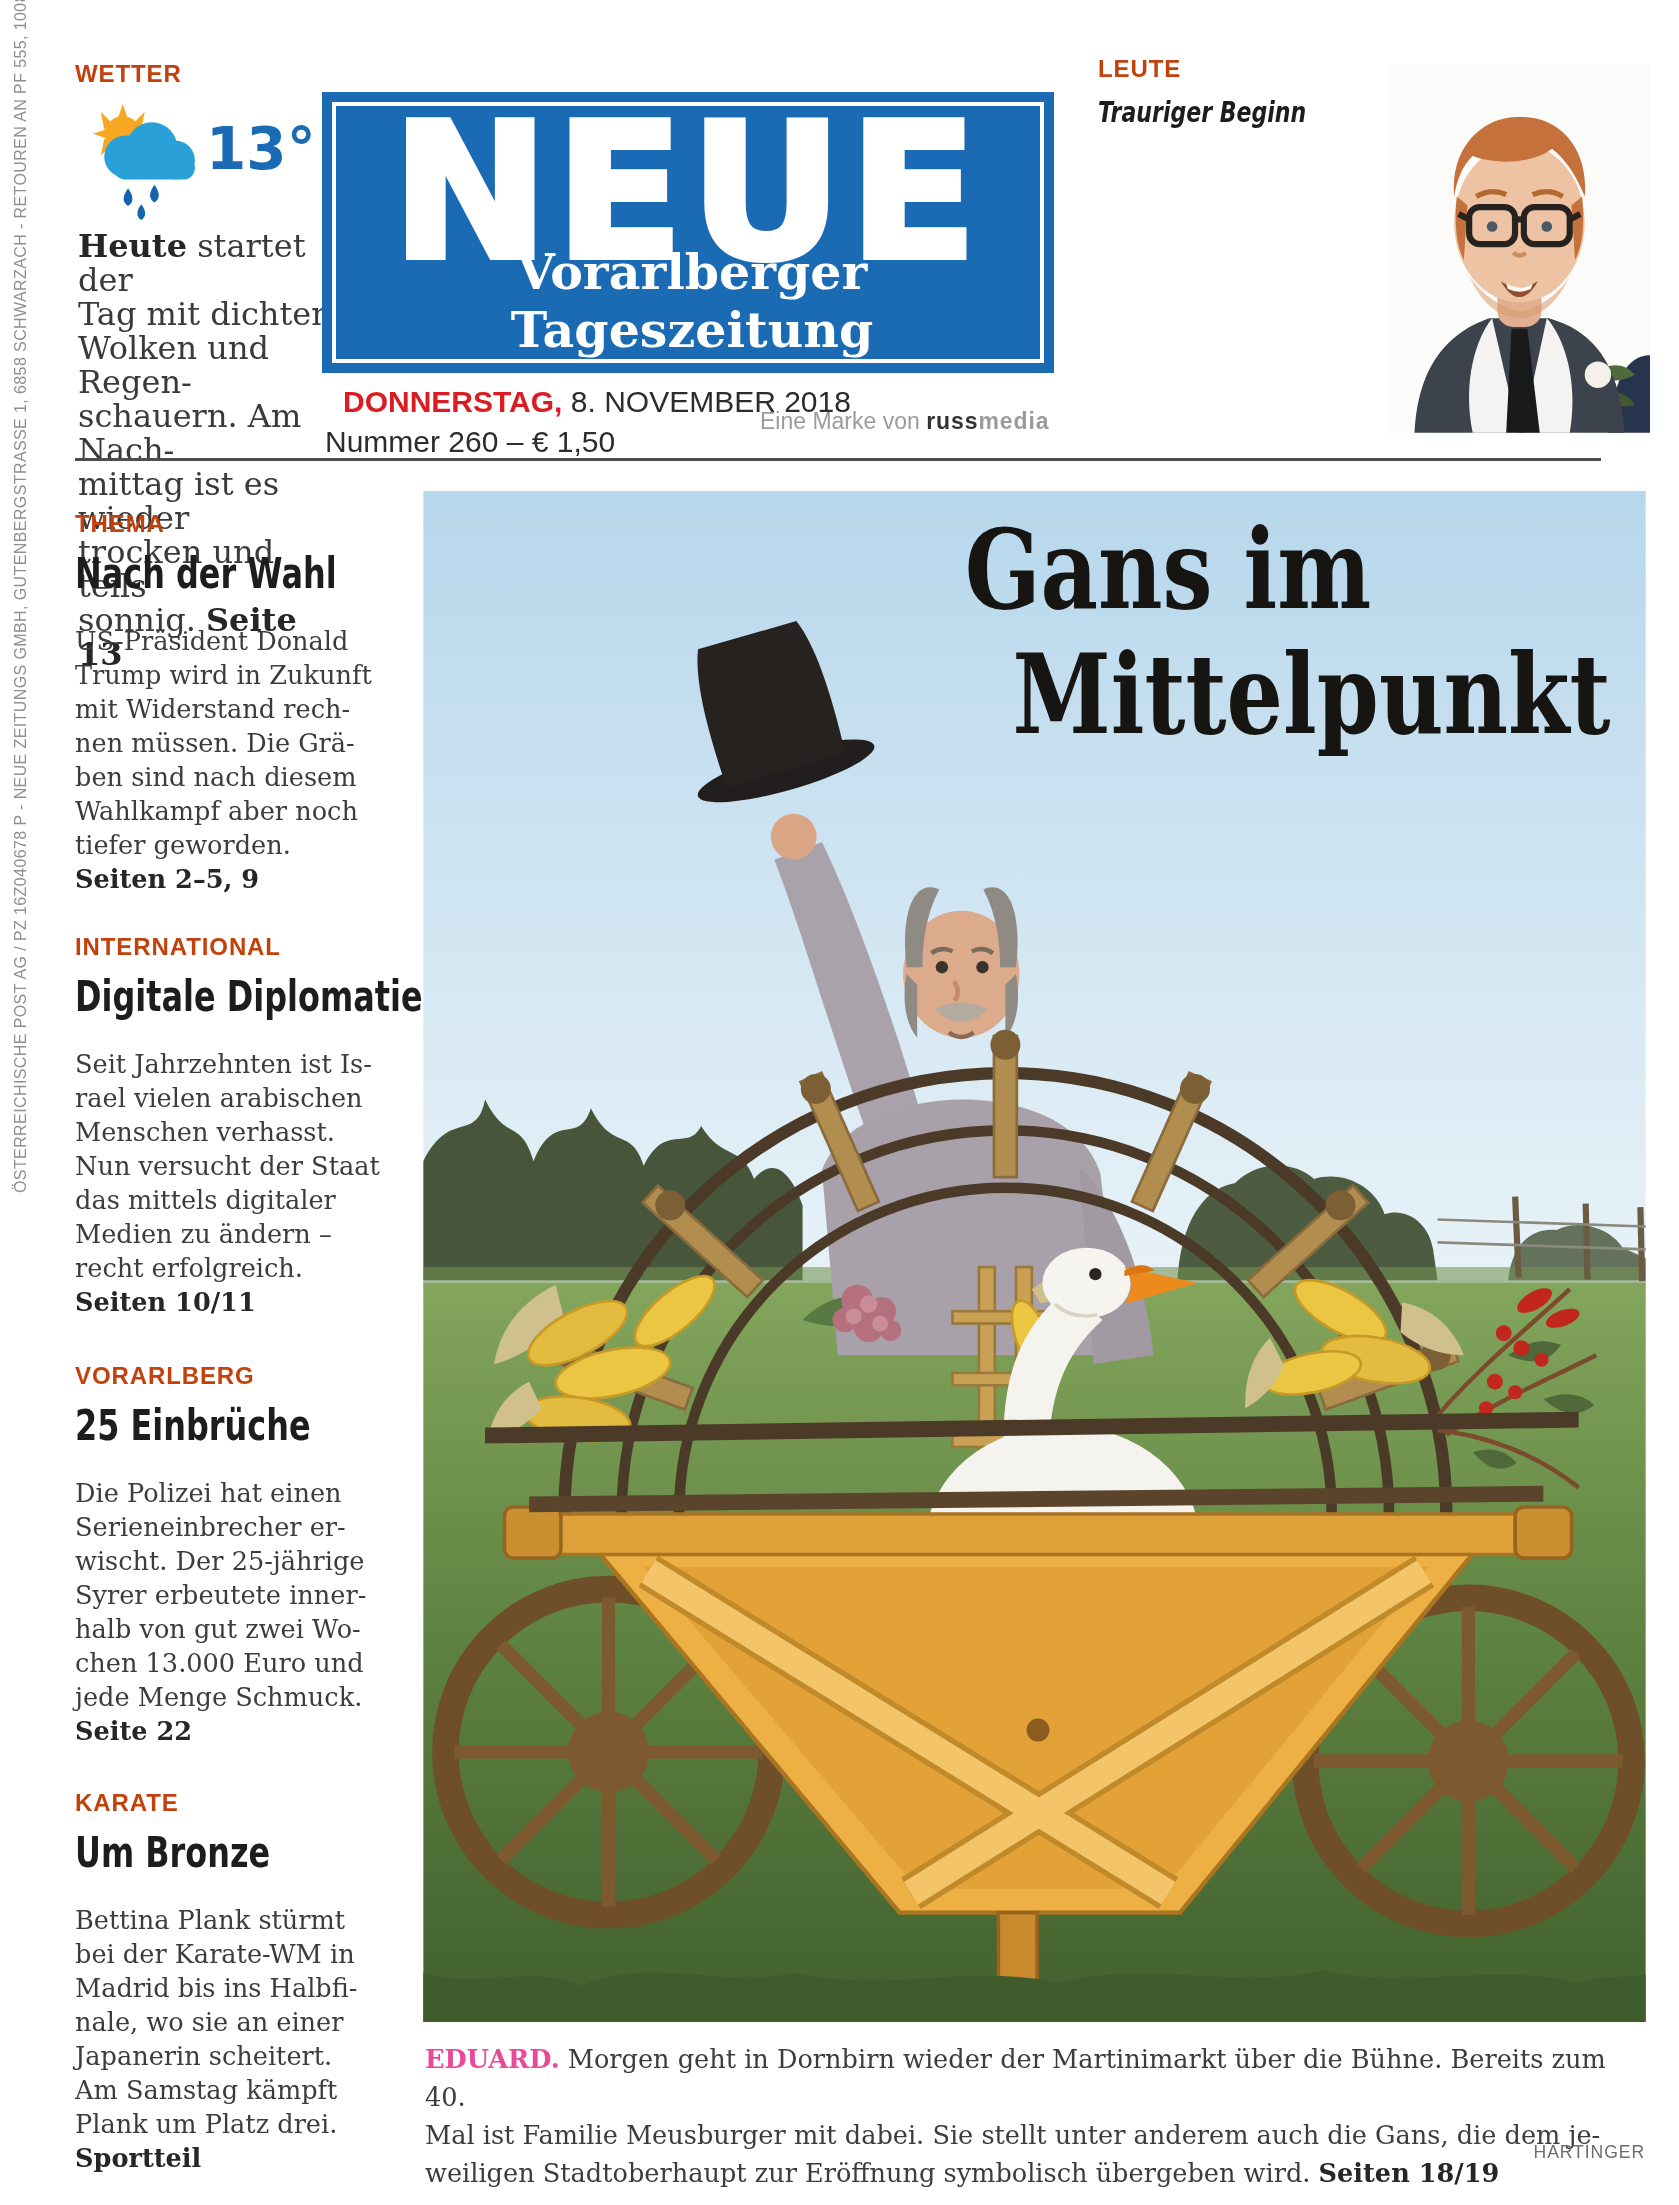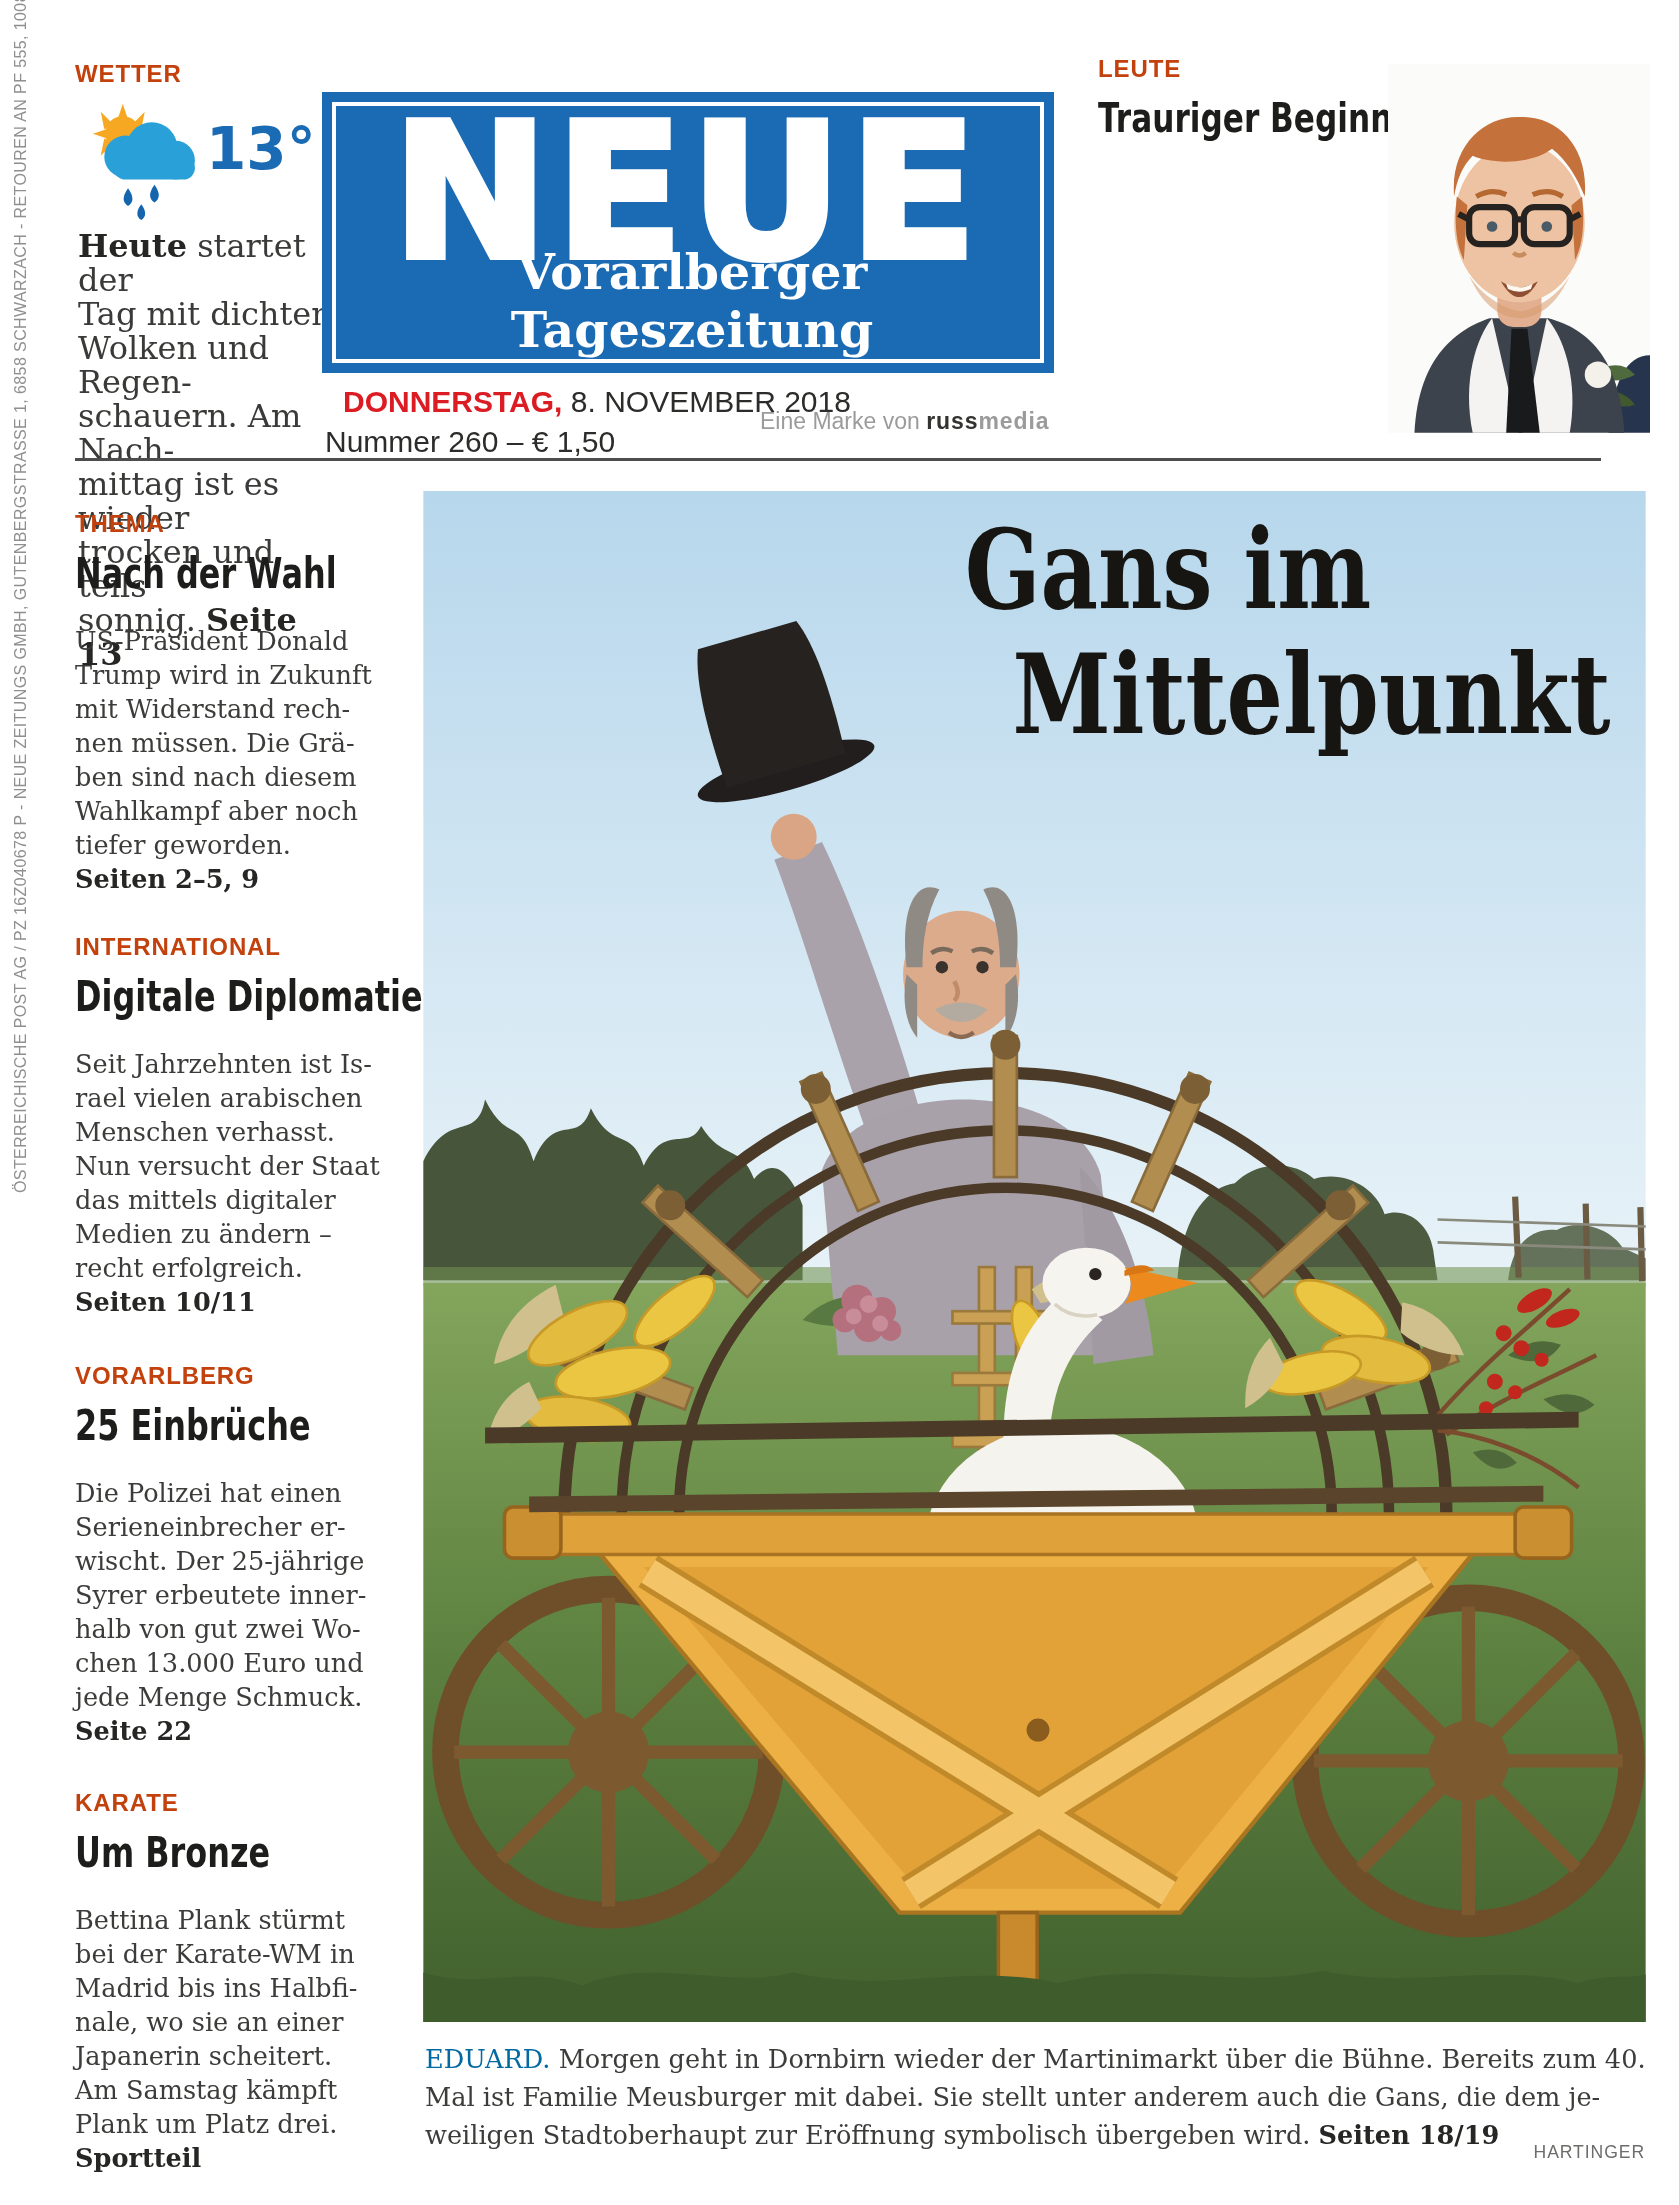--- a/index.html
+++ b/index.html
@@ -30,34 +30,34 @@
     letter-spacing:7px;-webkit-text-stroke:6.2px #ffffff;}
   .logo-sub{position:absolute;left:8px;right:0;bottom:14px;text-align:center;
     font-family:"DejaVu Serif", serif;font-weight:bold;font-size:49px;color:#ffffff;}
   .dateline{position:absolute;left:325px;top:385px;font-family:"Liberation Sans", sans-serif;font-size:30px;color:#2c2c2a;white-space:nowrap;}
   .dateline .day{font-weight:bold;color:#dc1c23;margin-left:18px;}
   .issue{position:absolute;left:325px;top:425px;font-family:"Liberation Sans", sans-serif;font-size:30px;color:#2c2c2a;}
   .brand{position:absolute;left:760px;top:408px;font-family:"Liberation Sans", sans-serif;font-size:23px;color:#9b9b9b;white-space:nowrap;}
   .brand .bd{font-weight:bold;color:#333331;letter-spacing:0.9px;}
   .brand .bl{font-weight:bold;color:#9b9b9b;letter-spacing:0.9px;}
   .leute{position:absolute;left:1098px;top:55px;width:300px;}
-  .leute .headline-sans{font-size:41px;}
+  .leute .headline-sans{font-size:29px;font-style:italic;}
   .leute .col-text{font-size:25px;line-height:33px;margin-top:12.4px;}
   .ed-photo{position:absolute;left:1388px;top:64px;width:262px;height:369px;}
   .top-rule{position:absolute;left:75px;top:458px;width:1526px;height:2.6px;background:#4d4d4d;}
   
   .side-sec{position:absolute;left:75px;width:335px;}
   
   .photo{position:absolute;left:423px;top:491px;width:1223px;height:1531px;overflow:hidden;}
   .main-headline{position:absolute;top:16px;right:35px;text-align:left;
     font-family:"DejaVu Serif", serif;font-weight:bold;font-size:111px;line-height:125px;color:#171512;}
   .main-headline .squeeze{display:inline-block;transform:scaleX(.8);transform-origin:100% 50%;white-space:nowrap;}
   
   .caption{position:absolute;left:425px;top:2040px;width:1228px;font-size:25.6px;line-height:38px;color:#3c3c3a;}
-  .caption .lead{font-weight:normal;color:#0369a1;}
+  .caption .lead{font-weight:bold;color:#ec4899;}
   .credit{position:absolute;right:35px;top:2142px;font-family:"Liberation Sans", sans-serif;font-size:17.6px;
           letter-spacing:0.9px;color:#6d6d6b;}
 </style>
 </head>
 <body>
 
 <div class="page">
 
   <div class="pub-vert">ÖSTERREICHISCHE POST AG / PZ 16Z040678 P - NEUE ZEITUNGS GMBH, GUTENBERGSTRASSE 1, 6858 SCHWARZACH - RETOUREN AN PF 555, 1008 WIEN</div>
 

